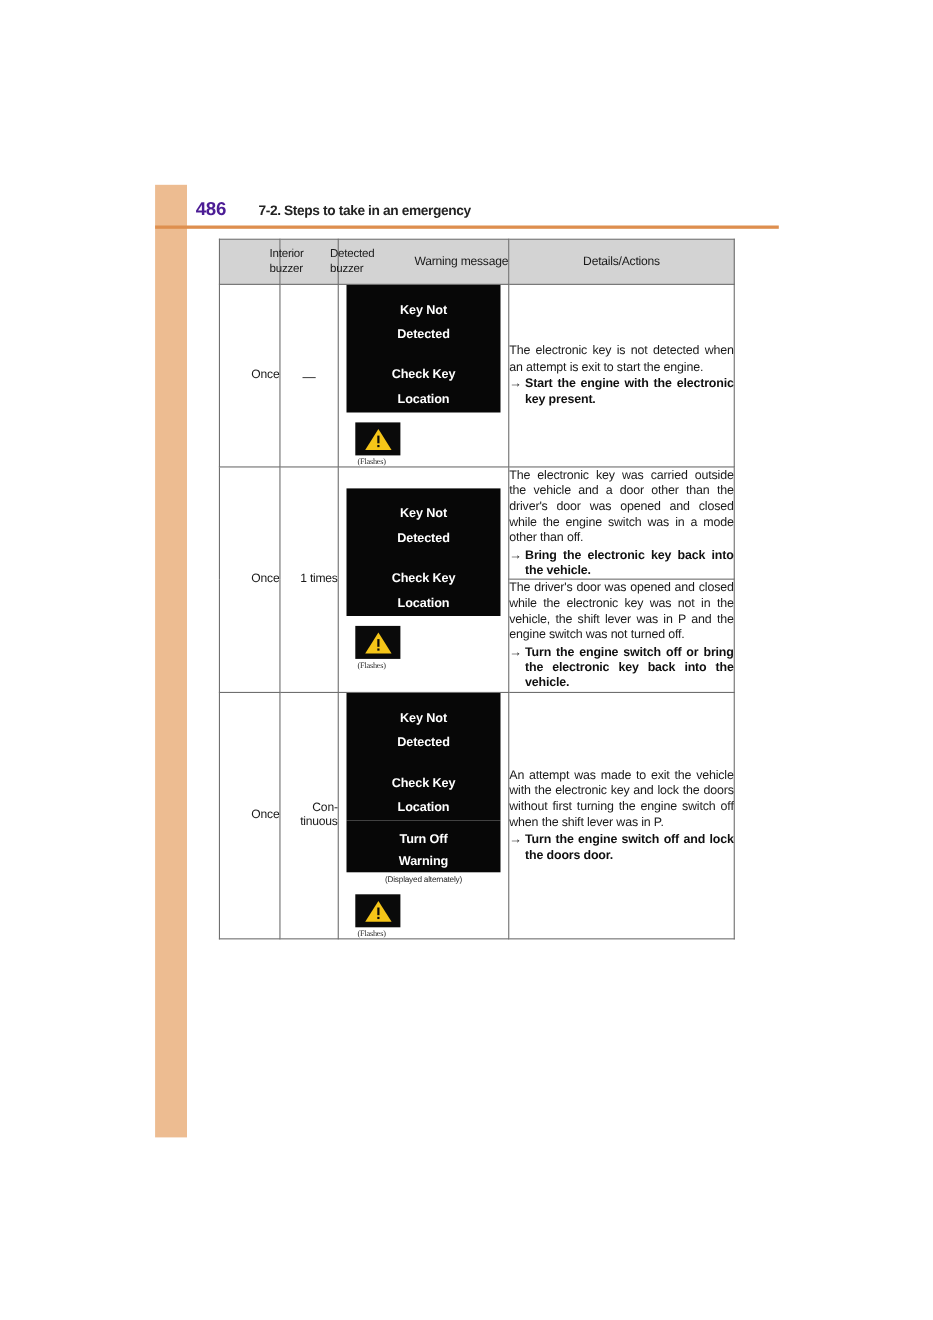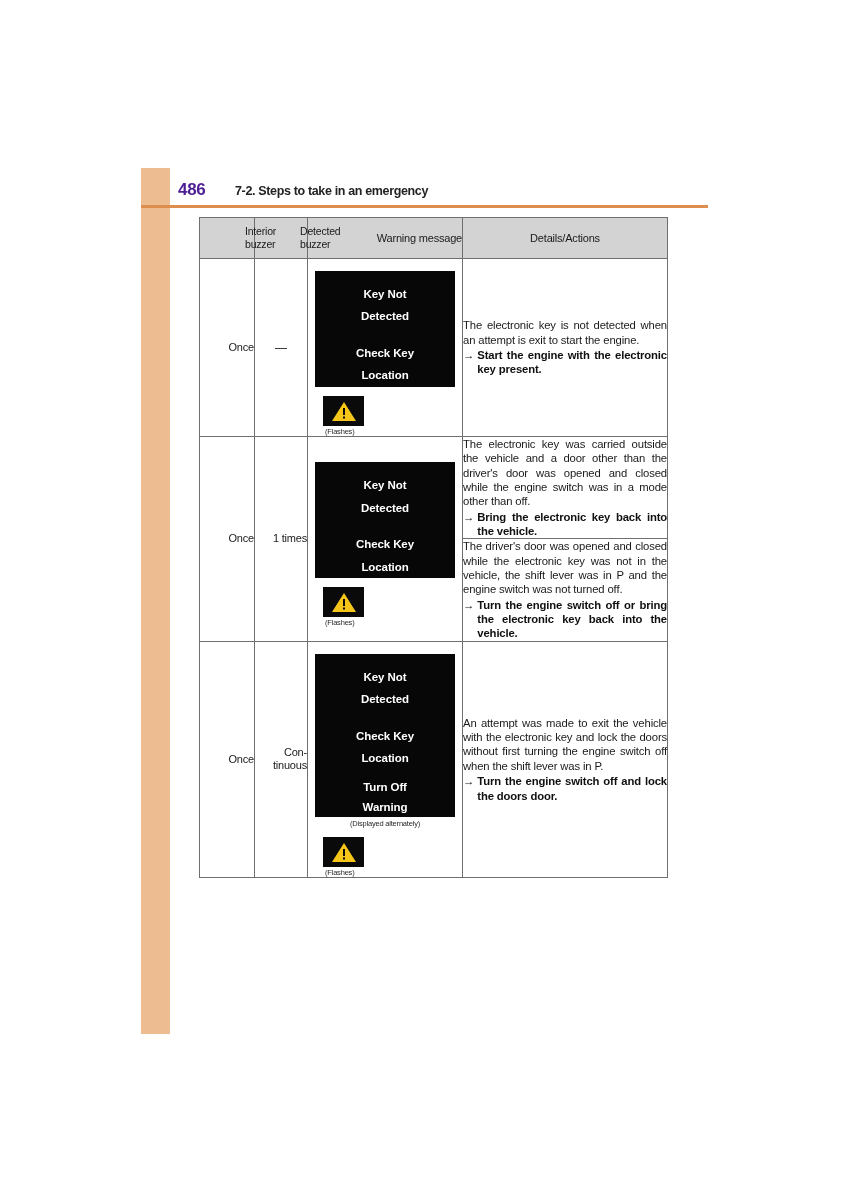--- a/index.html
+++ b/index.html
@@ -122,21 +122,20 @@
     color: #ffffff;
     text-align: center;
     font-size: 11.5px;
     font-weight: bold;
     letter-spacing: -0.1px;
     box-sizing: border-box;
   }
   .panel-tall {
     height: 116px;
     padding-top: 12px;
-    margin-top: 12px;
   }
   .panel-short {
     height: 47px;
     padding-top: 7px;
   }
   .panel-line { line-height: 1.95; }
   .panel-line.gap-before { display: block; margin-top: 14px; }
   .panel-short .panel-line { line-height: 1.75; }
 
   .panel-note {
@@ -164,20 +163,21 @@
     display: flex;
     align-items: center;
     justify-content: center;
   }
   .flash-caption {
     font-size: 7.5px;
     color: #2a2a2a;
     letter-spacing: -0.2px;
     margin-top: 1px;
     margin-left: 2px;
+    font-family: Liberation Serif, serif;
   }
 
   
   .details-cell {
     padding: 6px 6px 7px 7px;
     vertical-align: middle;
   }
   .details-cell.vcenter { vertical-align: middle; }
   .detail-body {
     font-size: 11.3px;

